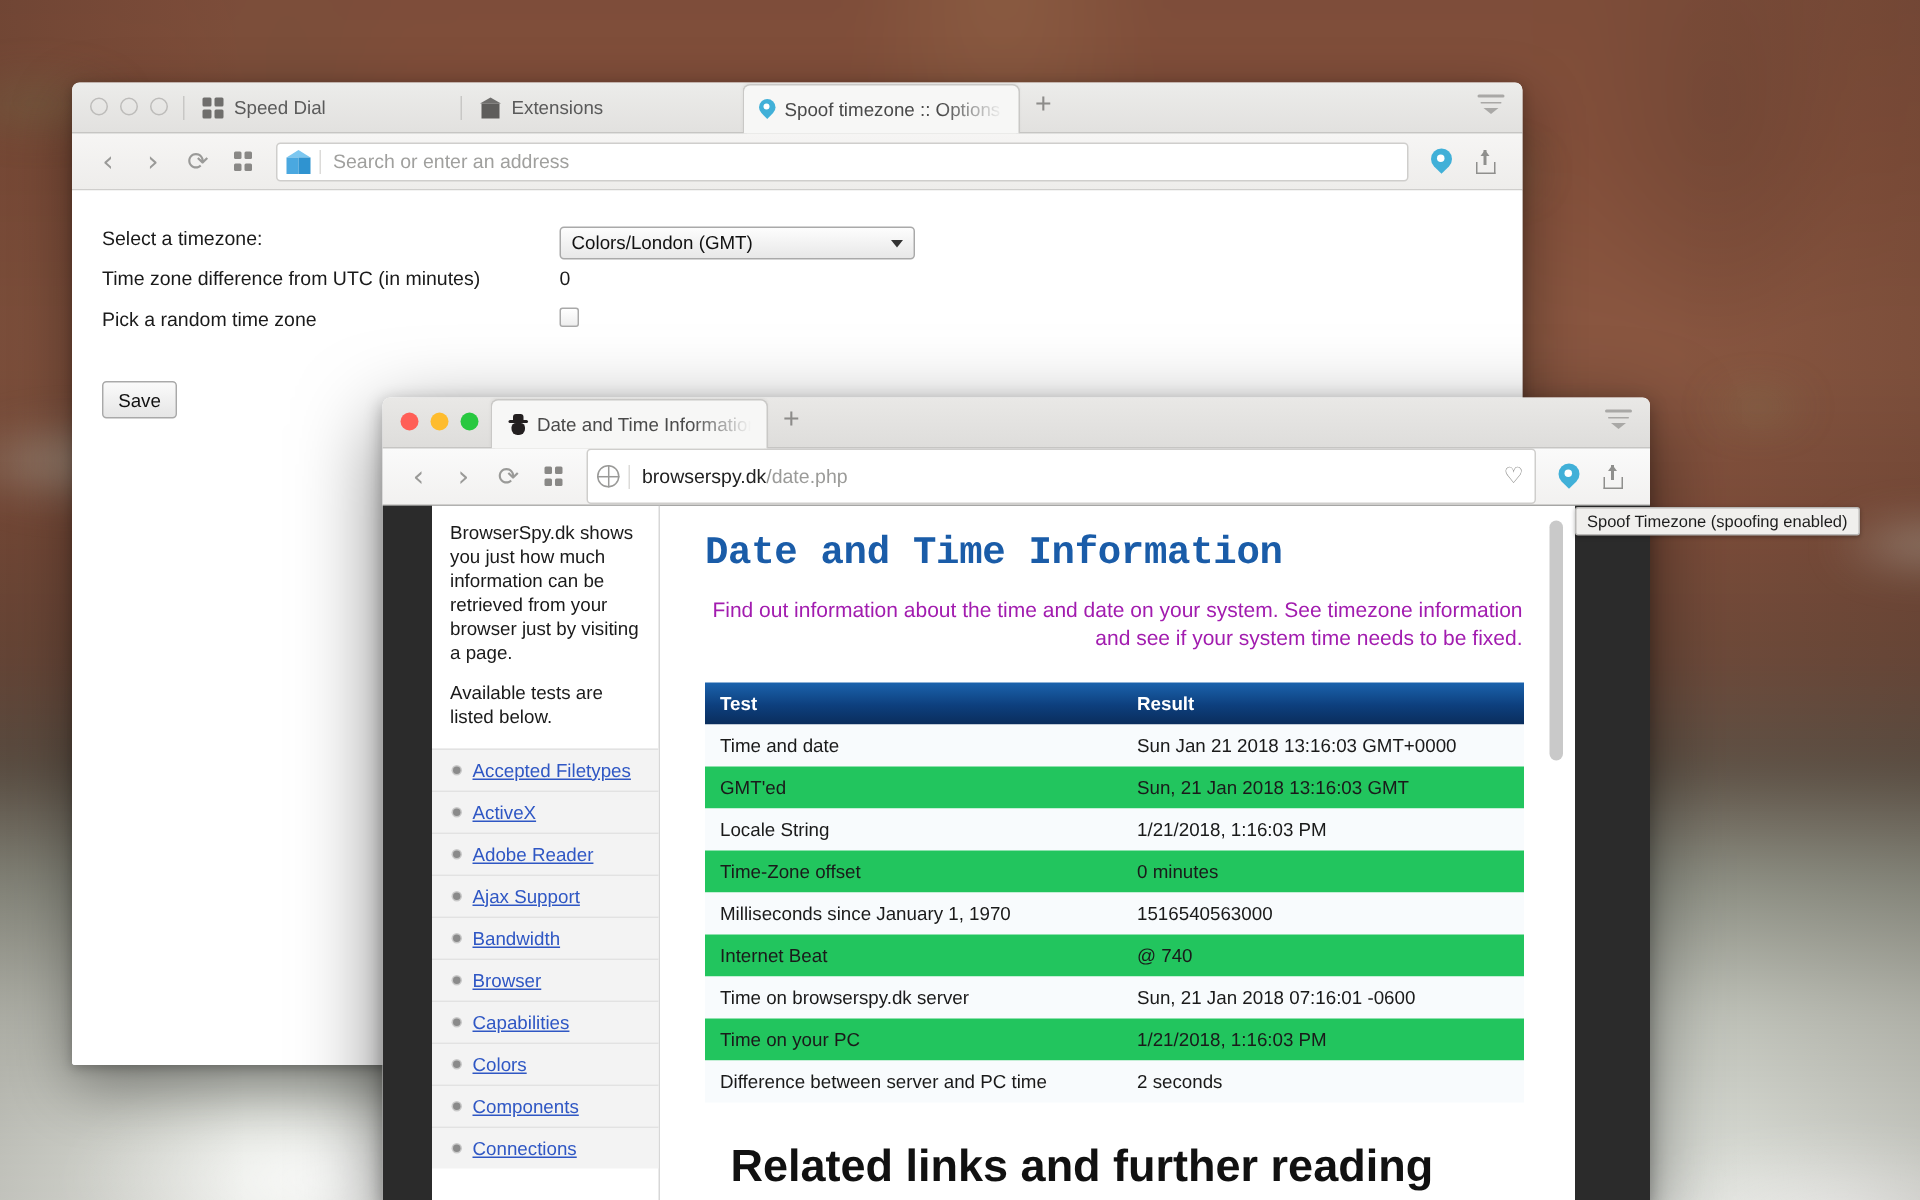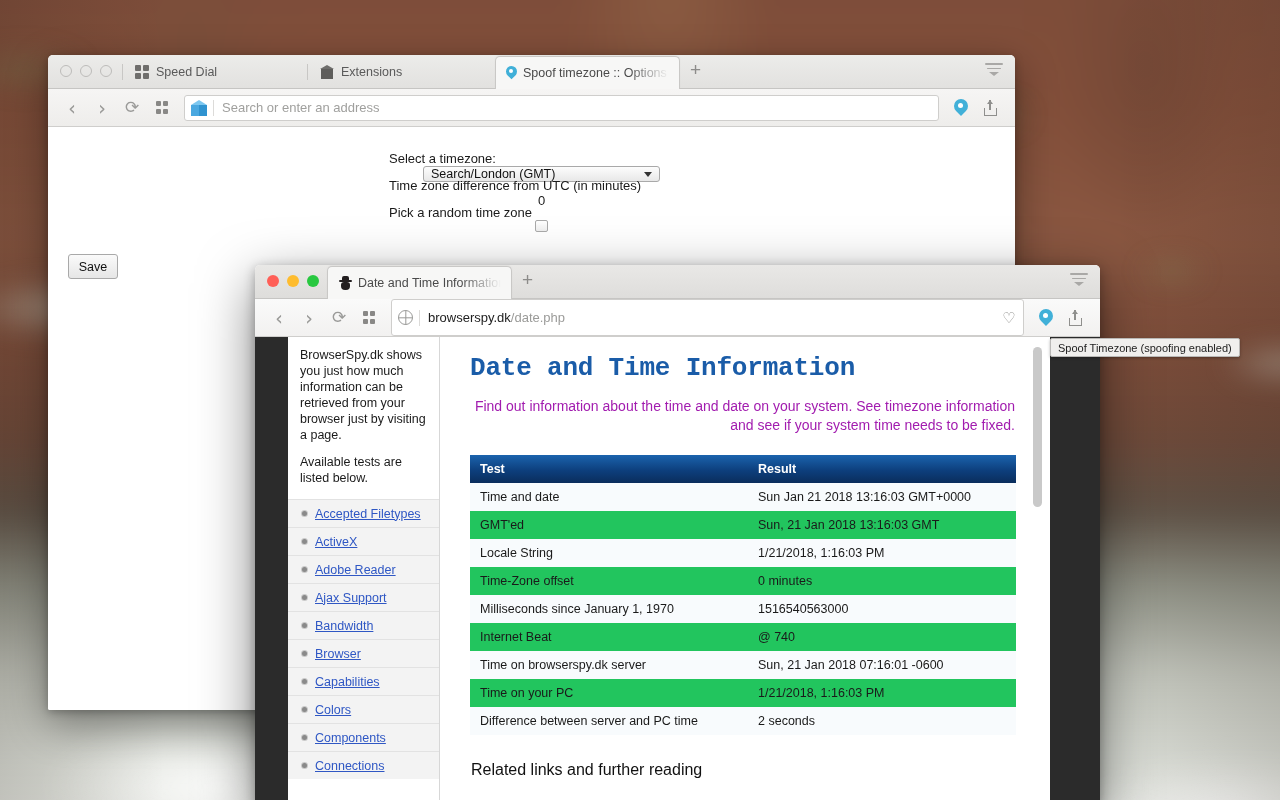--- a/index.html
+++ b/index.html
@@ -151,21 +151,21 @@
   .sd-grid span { background:#6f6e6c; border-radius:1px; }
 
   
   .spy { width:14px; height:14px; position:relative; }
   .spy .hat { position:absolute; top:0; left:3.5px; width:7px; height:5px; background:#231f20; border-radius:2px 2px 0 0; }
   .spy .brim{ position:absolute; top:4.4px; left:0.5px; width:13px; height:2px; background:#231f20; border-radius:1px; }
   .spy .face{ position:absolute; top:6.4px; left:2.5px; width:9px; height:7.6px; background:#231f20; border-radius:3px 3px 4px 4px; }
 
   
   .opt-page { padding:24px 0 0 20px; background:#fff; height:100%; font-size:13px; color:#1a1a1a; }
-  .opt-row { display:flex; align-items:center; height:27px;flex-direction:column; }
+  .opt-row { display:flex; align-items:flex-start; height:27px; }
   .opt-label { width:305px; }
   .opt-select {
     width:237px; height:22px; border:1px solid #a9a9a9; border-radius:3px;
     background:linear-gradient(180deg,#fdfdfd,#e8e8e8);
     display:flex; align-items:center; justify-content:space-between;
     padding:0 7px; font-size:12.5px; color:#111;
   }
   .caret { width:0;height:0;border-left:4.5px solid transparent;border-right:4.5px solid transparent;border-top:5px solid #333; }
   .opt-value { font-size:13px; }
   .checkbox { width:13px; height:13px; border:1px solid #a9a9a9; border-radius:2px;
@@ -197,21 +197,21 @@
   .bs-intro { font-size:14px; line-height:19px; color:#a21caf; margin:0 0 20px 0; max-width:545px;text-align:right; }
   table.bs-table { border-collapse:collapse; width:546px; font-size:12.5px; }
   table.bs-table th {
     text-align:left; color:#fff; font-size:12.5px; padding:7px 10px;
     background:linear-gradient(180deg,#1b63ad 0%,#0d3f7d 55%,#0a2d5c 100%);
   }
   table.bs-table td { padding:7px 10px; color:#1a1a1a; }
   table.bs-table tr.odd td  { background:#f8fbfd; }
   table.bs-table tr.even td { background:#22c55e; }
   table.bs-table td.k { width:278px; }
-  .bs-h2 { font-size:16px; font-weight:normal; color:#111; margin:26px 0 0 1px; }
+  .bs-h2 { font-size:30px; font-weight:bold; color:#111; margin:26px 0 0 17px; }
 
   .pg-scroll { position:absolute; right:8px; top:10px; width:9px; height:160px; border-radius:5px; background:#c9c9c9; }
 
   
   .tooltip {
     position:absolute; left:1050px; top:338px; height:19px; padding:0 7px;
     background:#f0efed; border:1px solid #b9b8b6; border-radius:2px;
     font-size:11px; color:#1d1d1d; display:flex; align-items:center;
     box-shadow:0 1px 3px rgba(0,0,0,.3); white-space:nowrap; z-index:50;
   }
@@ -305,21 +305,21 @@
           <i class="arw"></i>
           <i class="tip"></i>
         </span>
     </div>
   </div>
 
   <div class="opt-page">
     <div class="opt-row">
       <div class="opt-label">Select a timezone:</div>
       <div class="opt-select">
-        <span>Search/London (GMT)</span>
+        <span>Colors/London (GMT)</span>
         <span class="caret"></span>
       </div>
     </div>
     <div class="opt-row">
       <div class="opt-label">Time zone difference from UTC (in minutes)</div>
       <div class="opt-value">0</div>
     </div>
     <div class="opt-row">
       <div class="opt-label">Pick a random time zone</div>
       <div class="checkbox"></div>

